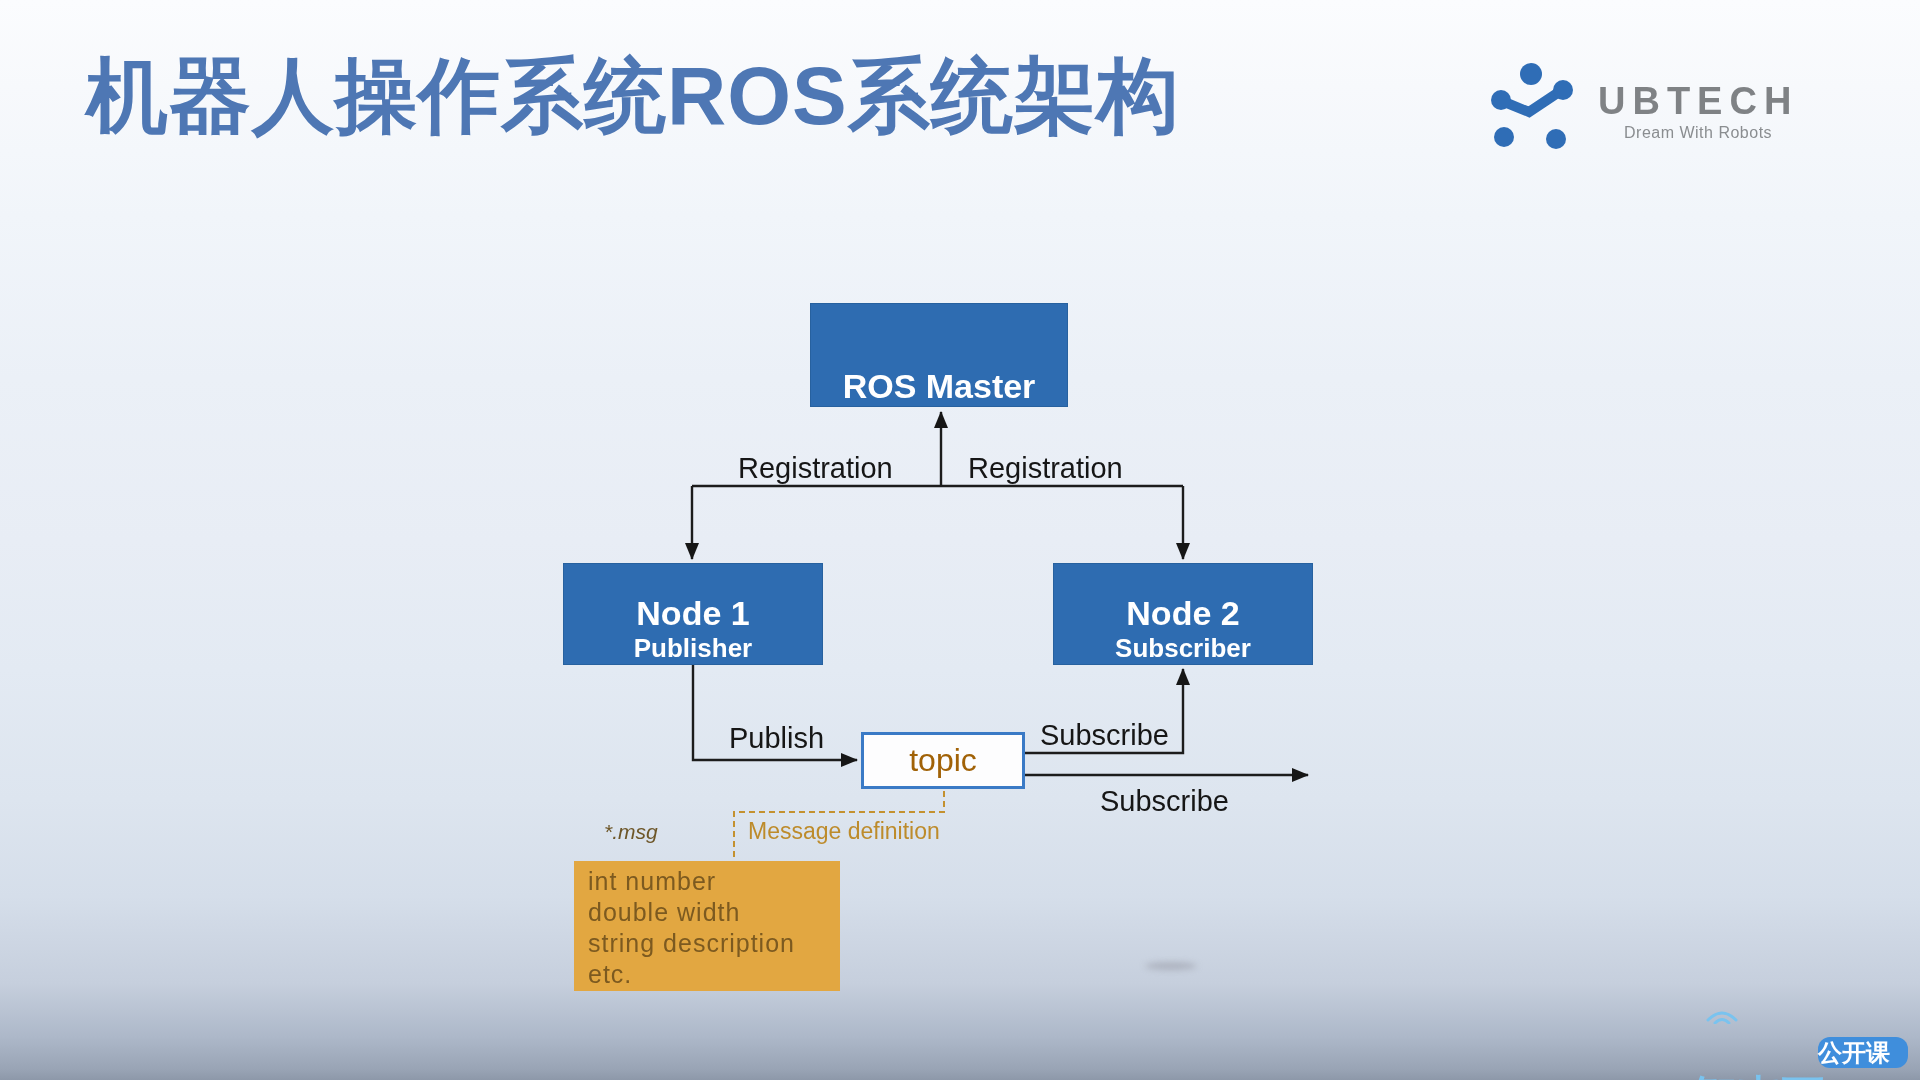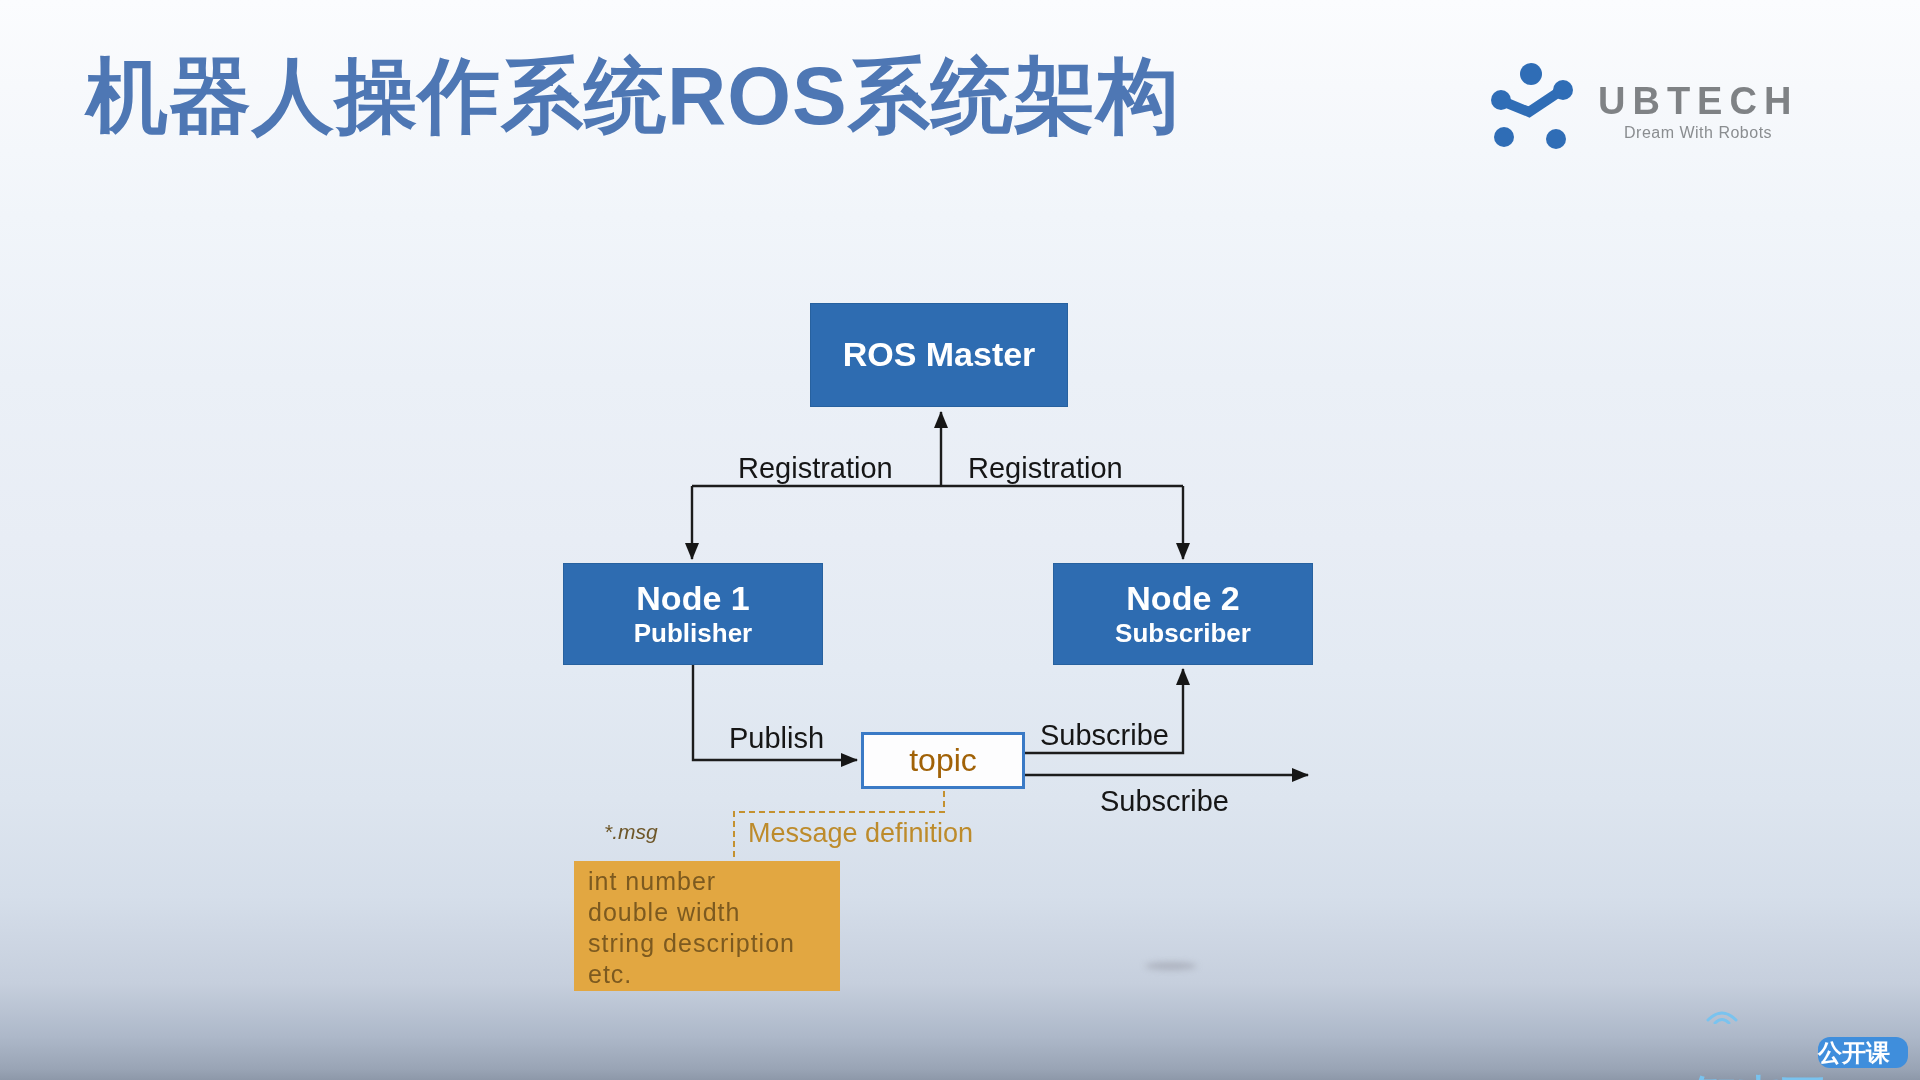--- a/index.html
+++ b/index.html
@@ -17,21 +17,21 @@
     font-weight:800;color:#4e77b4;letter-spacing:1px;white-space:nowrap;}
 
   
   .brand-name{left:1598px;top:80px;font-size:38px;font-weight:700;
     color:#7f8285;letter-spacing:7px;}
   .brand-tagline{left:1600px;top:124px;font-size:16px;color:#8a8d90;
     letter-spacing:0.5px;margin-left:24px;}
 
   
   .bluebox{background:#2e6cb1;border:1px solid #27619f;color:#ffffff;
-    display:flex;flex-direction:column;align-items:center;justify-content:center;
+    display:flex;flex-direction:column;align-items:center;justify-content:flex-end;
     box-sizing:border-box;text-align:center;}
   .box-ros{left:810px;top:303px;width:258px;height:104px;}
   .box-node1{left:563px;top:563px;width:260px;height:102px;}
   .box-node2{left:1053px;top:563px;width:260px;height:102px;}
   .box-main-label{font-size:34px;font-weight:700;line-height:1.15;}
   .box-sub-label{font-size:26px;font-weight:600;line-height:1.2;}
   .box-topic{left:861px;top:732px;width:164px;height:57px;background:#fdfdfe;
     border:3px solid #3a7ac6;box-sizing:border-box;display:flex;
     align-items:center;justify-content:center;font-size:32px;font-weight:500;
     color:#a16207;}
@@ -40,21 +40,21 @@
   .line-label{font-size:29px;color:#161616;white-space:nowrap;}
   .lbl-reg-left{left:738px;top:452px;}
   .lbl-reg-right{left:968px;top:452px;}
   .lbl-publish{left:729px;top:722px;}
   .lbl-sub-upper{left:1040px;top:719px;}
   .lbl-sub-lower{left:1100px;top:785px;}
 
   
   .msg-file{left:604px;top:820px;font-size:21px;font-style:italic;
     font-weight:500;color:#6d5628;}
-  .msg-def{left:748px;top:818px;font-size:27px;color:#bd8b2b;}
+  .msg-def{left:748px;top:818px;font-size:23px;color:#bd8b2b;}
   .msg-box{left:574px;top:861px;width:266px;height:130px;background:#e2a741;
     box-sizing:border-box;padding:5px 8px 0 14px;color:#7c5a20;
     font-size:25px;line-height:31px;letter-spacing:1px;}
 
   
   .zhidx-name{left:1694px;top:1020px;font-size:42px;font-weight:700;
     color:#79c3ef;letter-spacing:2px;margin-top:48px;}
   .zhidx-badge{left:1818px;top:1037px;width:90px;height:31px;background:#3f8edc;
     border-radius:12px;color:#ffffff;font-size:24px;font-weight:700;
     display:flex;align-items:center;justify-content:flex-start;}

